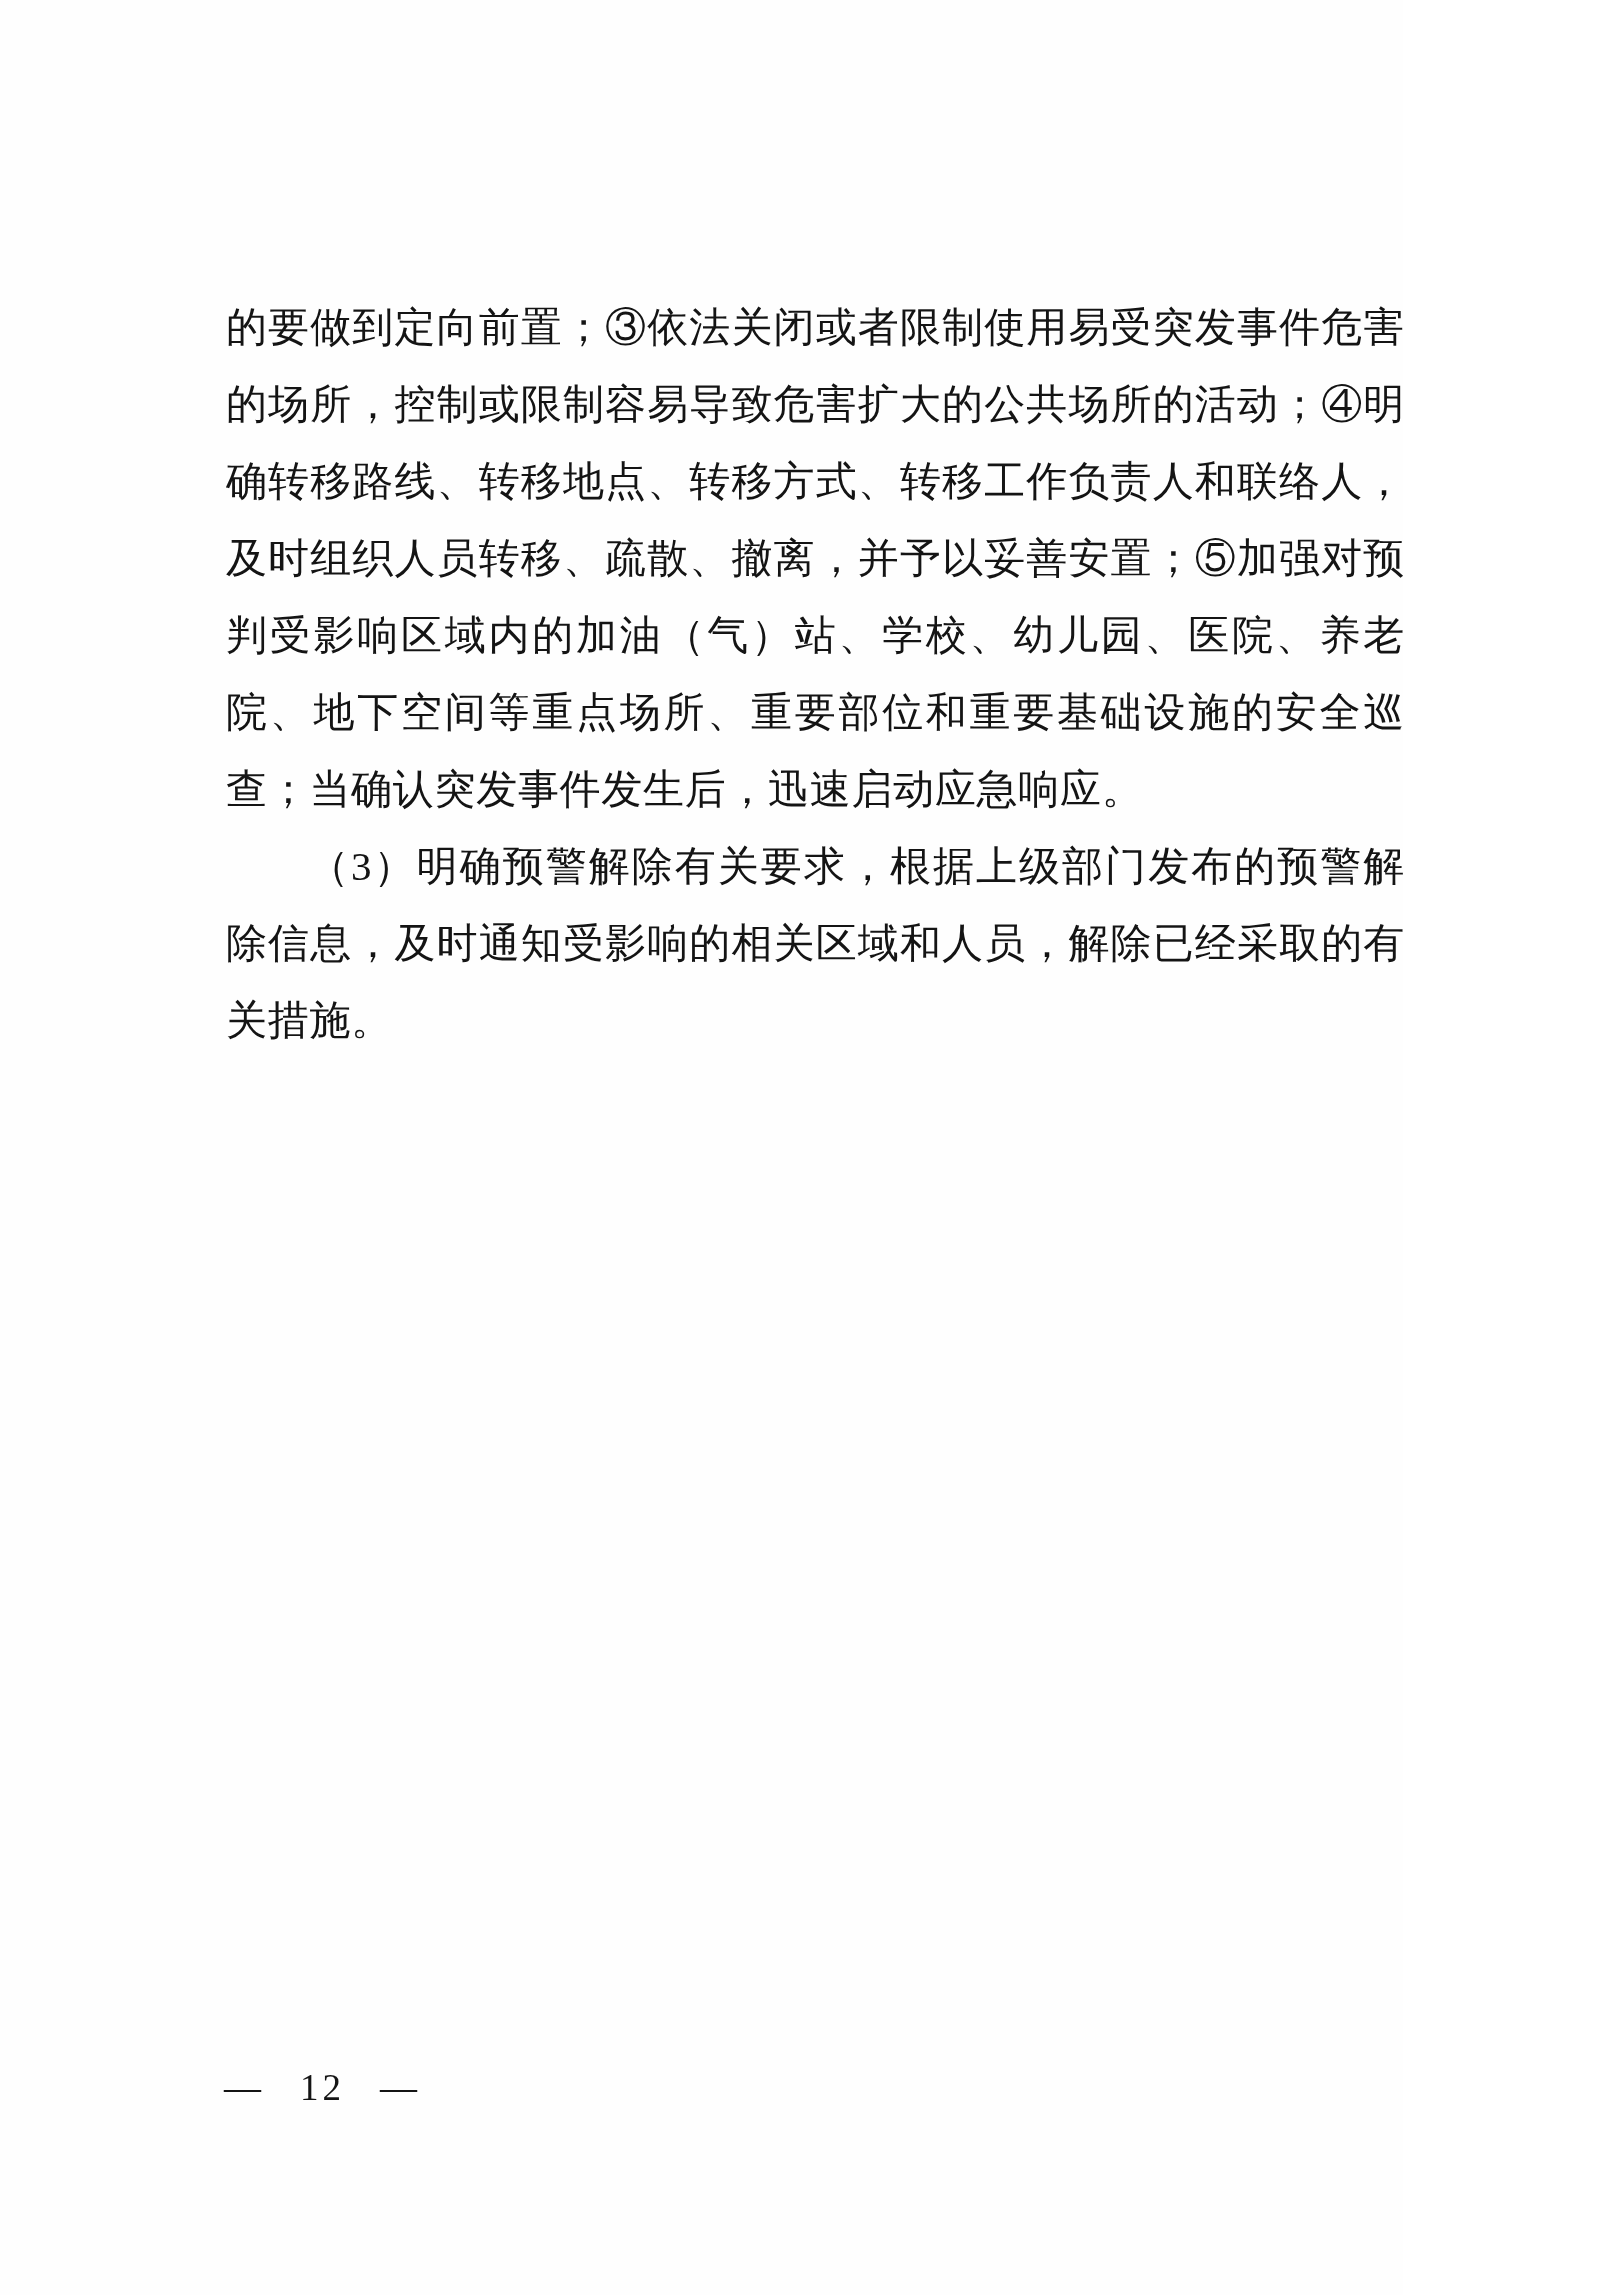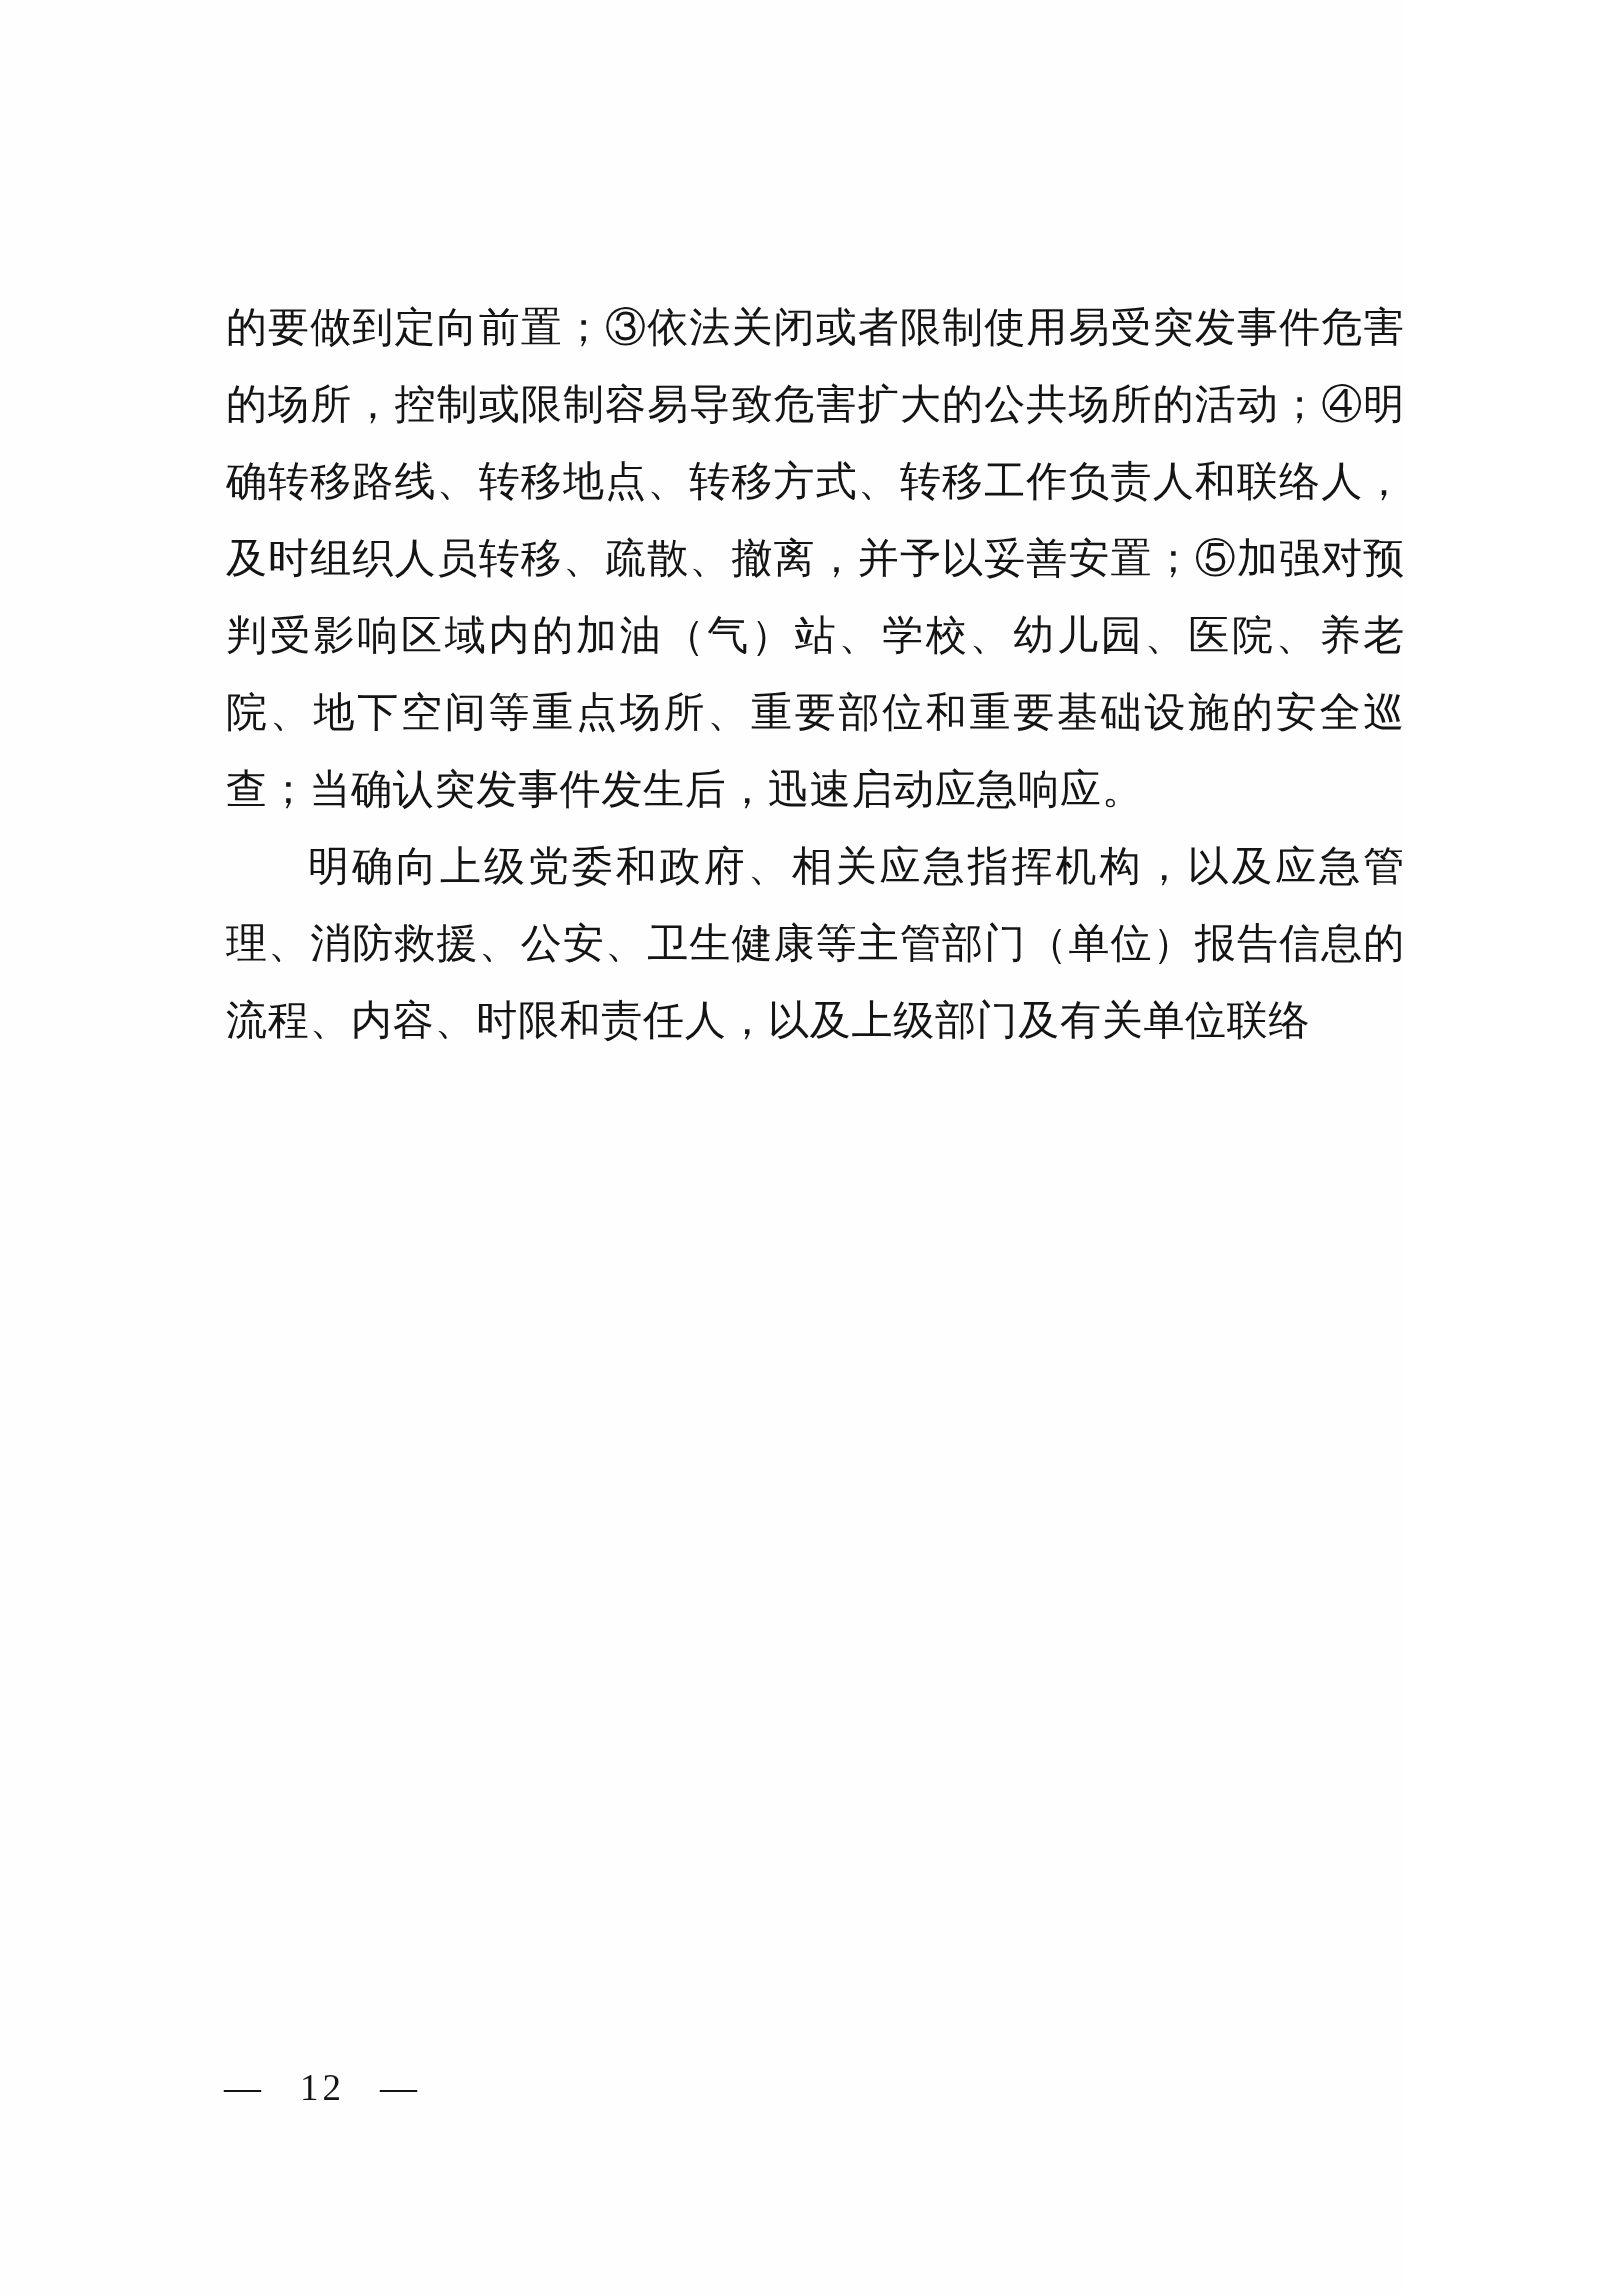--- a/index.html
+++ b/index.html
@@ -53,23 +53,23 @@
   }
 </style>
 </head>
 <body>
 
 <div class="page">
 
   <main class="content">
     <p class="para">的要做到定向前置；③依法关闭或者限制使用易受突发事件危害的场所，控制或限制容易导致危害扩大的公共场所的活动；④明确转移路线、转移地点、转移方式、转移工作负责人和联络人，及时组织人员转移、疏散、撤离，并予以妥善安置；⑤加强对预判受影响区域内的加油（气）站、学校、幼儿园、医院、养老院、地下空间等重点场所、重要部位和重要基础设施的安全巡查；当确认突发事件发生后，迅速启动应急响应。</p>
 
+    <p class="para para-indent">（3）明确预警解除有关要求，根据上级部门发布的预警解除信息，及时通知受影响的相关区域和人员，解除已经采取的有关措施。</p>
 
 
 
 
-    <p class="para para-indent">明确向上级党委和政府、相关应急指挥机构，以及应急管理、消防救援、公安、卫生健康等主管部门（单位）报告信息的流程、内容、时限和责任人，以及上级部门及有关单位联络</p>
   </main>
 
   <footer class="footer">— 12 —</footer>
 
 </div>
 
 
 </body></html>

